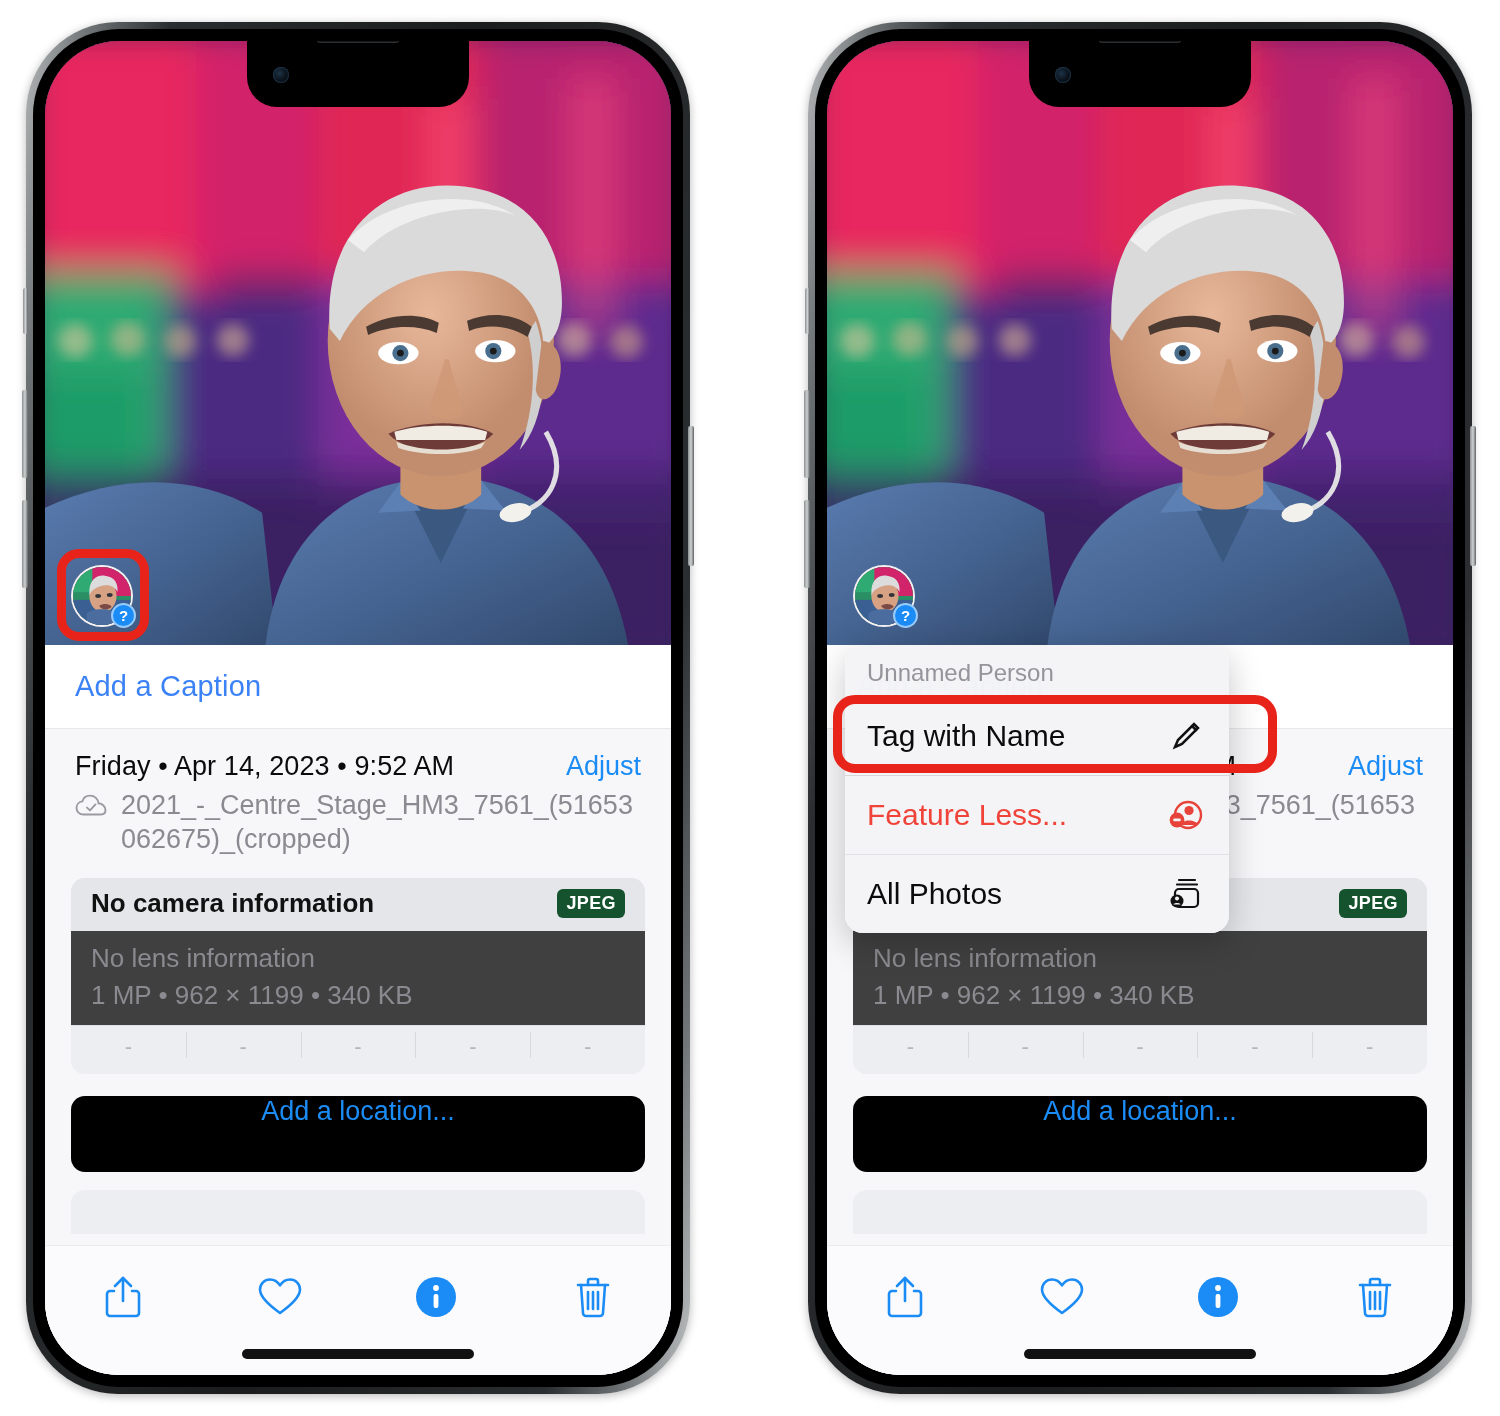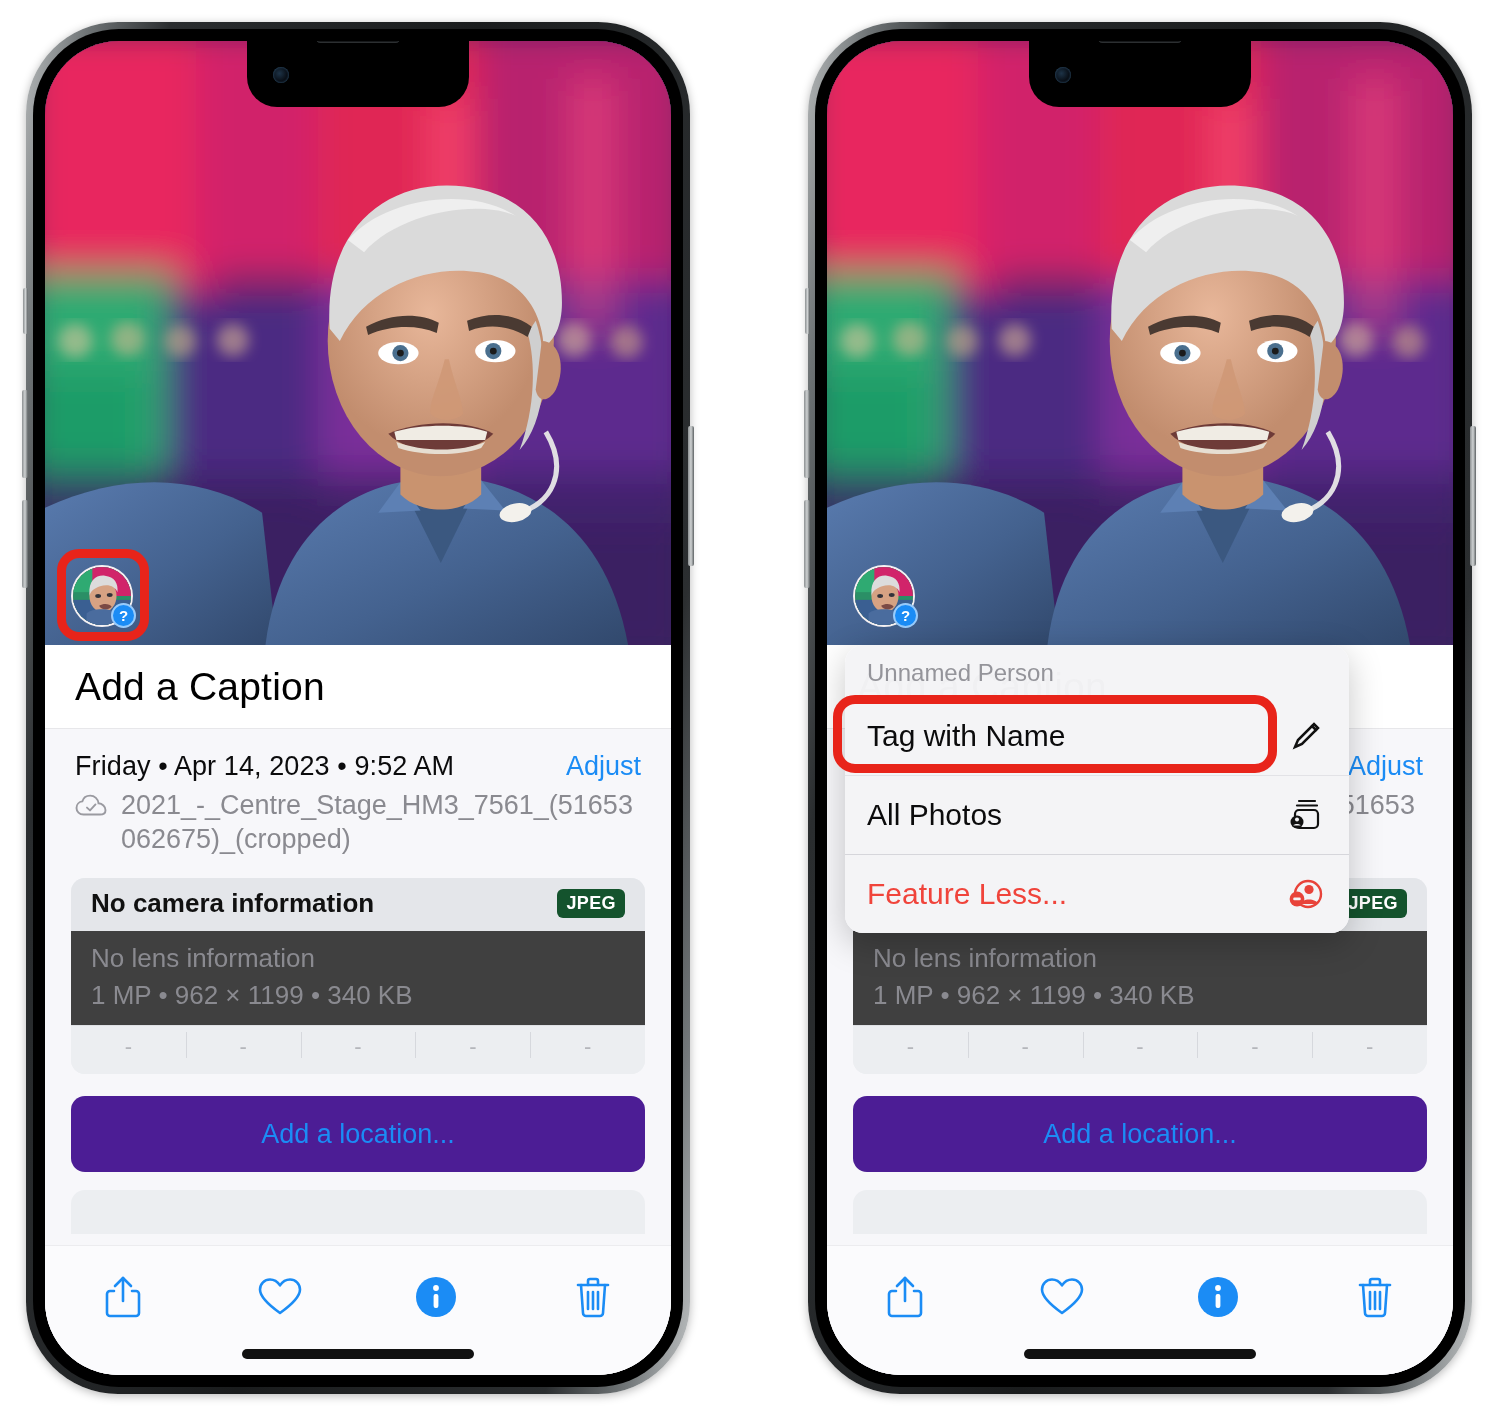--- a/index.html
+++ b/index.html
@@ -104,21 +104,21 @@
   
   .sheet {
     position: absolute; left: 0; top: 604px; right: 0; bottom: 0;
     background: #f7f7fa;
   }
   .caption-row {
     height: 84px; background: #fff;
     display: flex; align-items: center; padding: 0 30px;
     border-bottom: 1px solid #e7e7ea;
   }
-  .caption-ph { font-size: 39px; color: #000000; letter-spacing:.2px; }
+  .caption-ph { font-size: 29px; color: #3b82f6; letter-spacing:.2px; }
 
   .datebar {
     display: flex; align-items: center; justify-content: space-between;
     padding: 22px 30px 0 30px;
   }
   .date-txt { font-size: 27px; color: #0b0b0c; letter-spacing: .1px; white-space: nowrap; }
   .adjust   { font-size: 27px; color: #1b8cf5; }
 
   .filerow {
     display: flex; gap: 12px; padding: 6px 30px 0 30px; align-items: flex-start;
@@ -150,21 +150,21 @@
     display: flex; align-items: center; background:#eceef1;
     border-top: 1px solid #dfe1e5; padding: 8px 0 14px 0;
   }
   .dash-cell { flex: 1; text-align: center; font-size: 22px; color: #b4b6bb; position: relative; }
   .dash-cell + .dash-cell::before {
     content:''; position:absolute; left:0; top:-2px; height: 26px; width: 1px; background: #d6d8dd;
   }
 
   .loc-card {
     margin: 22px 26px 0 26px; height: 76px; border-radius: 14px;
-    background: #4c1d95; display: flex; align-items: center; justify-content: center;
+    background: #000000; display: flex; align-items: flex-start; justify-content: center;
   }
   .loc-card span { font-size: 27px; color: #1b8cf5; }
 
   .stub-card {
     margin: 18px 26px 0 26px; height: 44px; border-radius: 14px 14px 0 0;
     background: #eceef1;
   }
 
   
   .toolbar {
@@ -174,21 +174,21 @@
     padding-top: 22px;
   }
   .tb-btn { width: 70px; height: 62px; display:flex; align-items:center; justify-content:center; }
   .home-ind {
     position: absolute; left: 50%; transform: translateX(-50%); bottom: 16px;
     width: 232px; height: 10px; border-radius: 6px; background: #111;
   }
 
   
   .ctx {
-    position: absolute; left: 18px; top: 0px; width: 504px;
+    position: absolute; left: 18px; top: 0px; width: 384px;
     background: rgba(244,244,246,.985);
     border-radius: 18px; overflow: hidden; z-index: 30;
     box-shadow: 0 10px 34px rgba(0,0,0,.22);
   }
   .ctx-head {
     padding: 14px 22px 10px 22px; font-size: 24px; color: #94949a;
   }
   .ctx-item {
     display: flex; align-items: center; justify-content: space-between;
     padding: 18px 22px; font-size: 30px; color: #0b0b0c;
@@ -571,46 +571,46 @@
             <div class="ctx-item">
               <span>Tag with Name</span>
               <span class="ctx-ic">
                 <svg width="34" height="34" viewBox="0 0 34 34" fill="none" stroke="#111" stroke-width="2.5" stroke-linecap="round">
                   <path d="M6 28 L9 21 L25 5 L29 9 L13 25 Z"></path>
                   <path d="M23 7 L27 11"></path>
                 </svg>
               </span>
             </div>
 
+            <div class="ctx-item danger sep-strong">
+              <span>Feature Less...</span>
+              <span class="ctx-ic">
+                <svg width="36" height="34" viewBox="0 0 36 34" fill="none">
+                  <circle cx="20" cy="17" r="13" fill="none" stroke="#e8433a" stroke-width="2.4"></circle>
+                  <circle cx="21" cy="12.5" r="4.6" fill="#e8433a"></circle>
+                  <path d="M12 27 C 13.5 21, 28.5 21, 30 27 Z" fill="#e8433a"></path>
+                  <circle cx="9" cy="22" r="7.4" fill="#e8433a"></circle>
+                  <rect x="5.2" y="20.6" width="7.6" height="2.7" rx="1.3" fill="#f4f4f6"></rect>
+                </svg>
+              </span>
+            </div>
+
             <div class="ctx-item">
               <span>All Photos</span>
               <span class="ctx-ic">
                 <svg width="36" height="34" viewBox="0 0 36 34" fill="none" stroke="#111" stroke-width="2.2" stroke-linecap="round">
                   <path d="M11 3 H27"></path>
                   <path d="M9 7.5 H29"></path>
                   <rect x="7" y="12" width="23" height="18" rx="4"></rect>
                   <circle cx="9" cy="24" r="6.5" fill="#111" stroke="none"></circle>
                   <circle cx="9" cy="21.6" r="2" fill="#f4f4f6" stroke="none"></circle>
                   <path d="M5.4 27.6 C6 25.6 12 25.6 12.6 27.6 Z" fill="#f4f4f6" stroke="none"></path>
                 </svg>
               </span>
             </div>
-
-            <div class="ctx-item danger sep-strong">
-              <span>Feature Less...</span>
-              <span class="ctx-ic">
-                <svg width="36" height="34" viewBox="0 0 36 34" fill="none">
-                  <circle cx="20" cy="17" r="13" fill="none" stroke="#e8433a" stroke-width="2.4"></circle>
-                  <circle cx="21" cy="12.5" r="4.6" fill="#e8433a"></circle>
-                  <path d="M12 27 C 13.5 21, 28.5 21, 30 27 Z" fill="#e8433a"></path>
-                  <circle cx="9" cy="22" r="7.4" fill="#e8433a"></circle>
-                  <rect x="5.2" y="20.6" width="7.6" height="2.7" rx="1.3" fill="#f4f4f6"></rect>
-                </svg>
-              </span>
-            </div>
           </div>
           <div class="annot-menu"></div>
         </div>
 
         <div class="toolbar">
           <div class="tb-btn">
             <span>
               <svg width="38" height="46" viewBox="0 0 38 46" fill="none" stroke="#1b8cf5" stroke-width="2.6" stroke-linecap="round" stroke-linejoin="round">
                 <path d="M19 4 L19 27"></path>
                   <path d="M11 12 L19 4 L27 12"></path>

